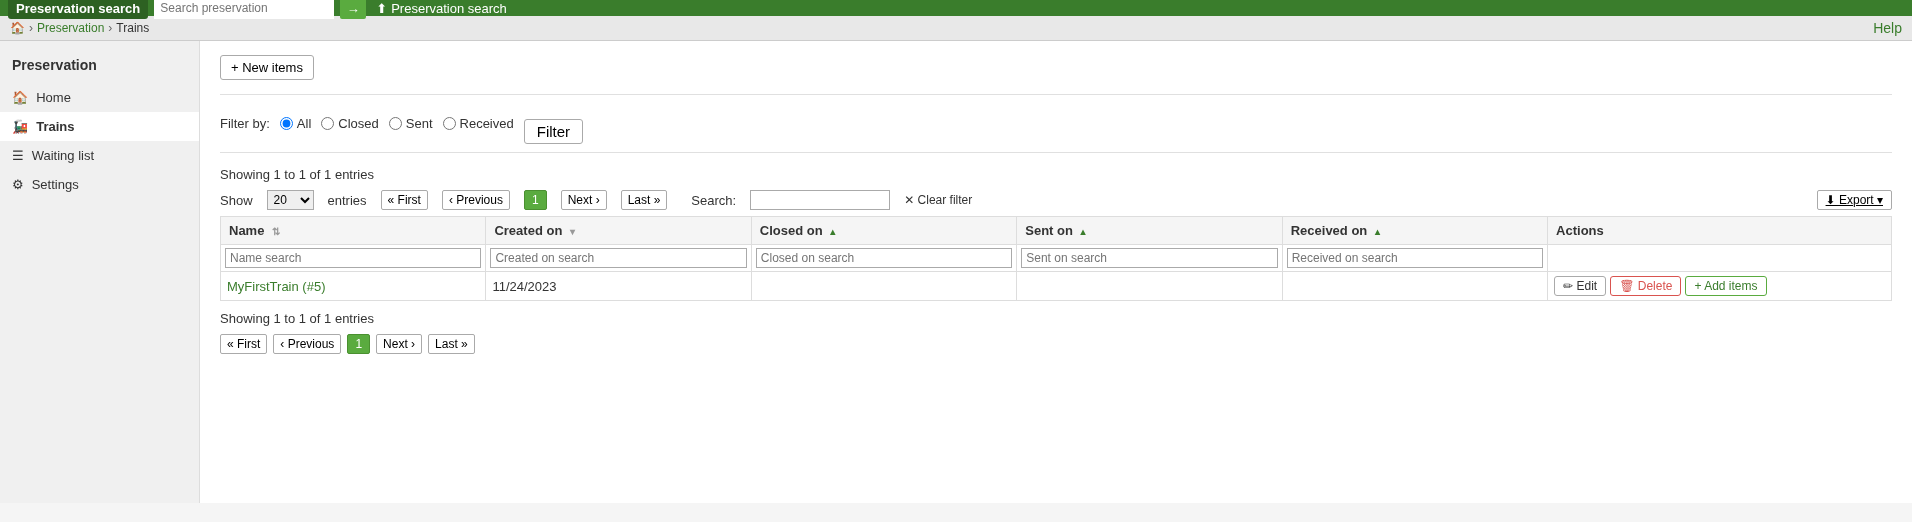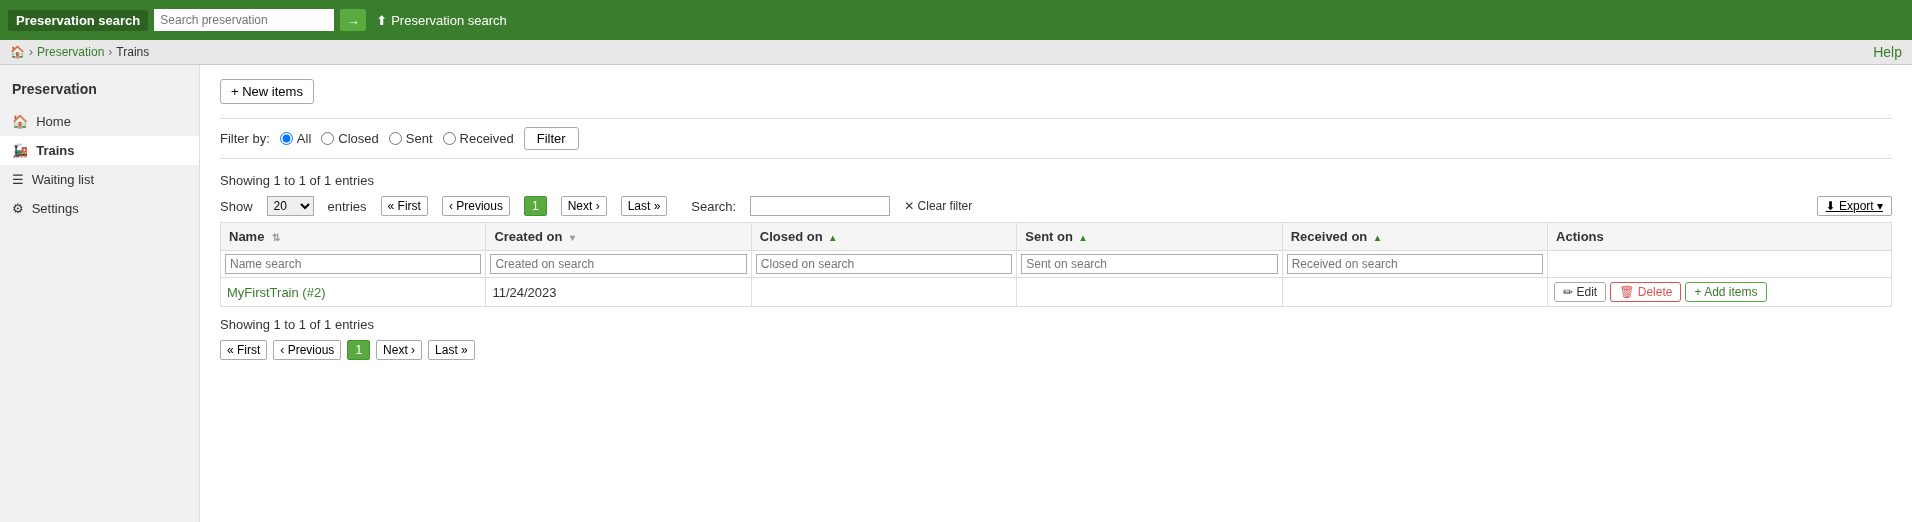--- a/index.html
+++ b/index.html
@@ -3,21 +3,21 @@
   <meta charset="utf-8">
   <style>
     * { box-sizing: border-box; margin: 0; padding: 0; }
     body { font-family: Arial, sans-serif; font-size: 13px; background: #f5f5f5; color: #333; }
 
     
     .topbar {
       background: #3a7d2c;
       display: flex;
       align-items: center;
-      height: 40px;
+      height: 16px;
       padding: 0 8px;
       gap: 6px;
     }
     .topbar-brand {
       background: #2d6122;
       color: #fff;
       padding: 3px 8px;
       font-size: 13px;
       font-weight: bold;
       border-radius: 3px;
@@ -131,23 +131,24 @@
       font-size: 13px;
       padding: 8px 0;
       border-bottom: 1px solid #e0e0e0;
       border-top: 1px solid #e0e0e0;
     }
     .filter-bar label { display: flex; align-items: center; gap: 4px; cursor: pointer; }
     .filter-btn {
       background: #fff;
       border: 1px solid #aaa;
       padding: 3px 12px;
-      font-size: 13px;
+      font-size: 15px;
       cursor: pointer;
       border-radius: 3px;
+      margin-top: 16px;
     }
 
     
     .showing {
       font-size: 13px;
       margin-bottom: 8px;
       color: #333;
     }
 
     
@@ -398,21 +399,21 @@
           </td>
           <td>
             <input type="text" placeholder="Received on search" style="">
           </td>
           <td></td>
         </tr>
       </thead>
       <tbody>
         <tr>
           <td>
-            <a href="#">MyFirstTrain (#2)</a>
+            <a href="#">MyFirstTrain (#5)</a>
           </td>
           <td>
             <span>11/24/2023</span>
           </td>
           <td></td>
           <td></td>
           <td></td>
           <td>
             <div class="action-btns">
               <button class="btn-edit">✏ Edit</button>

